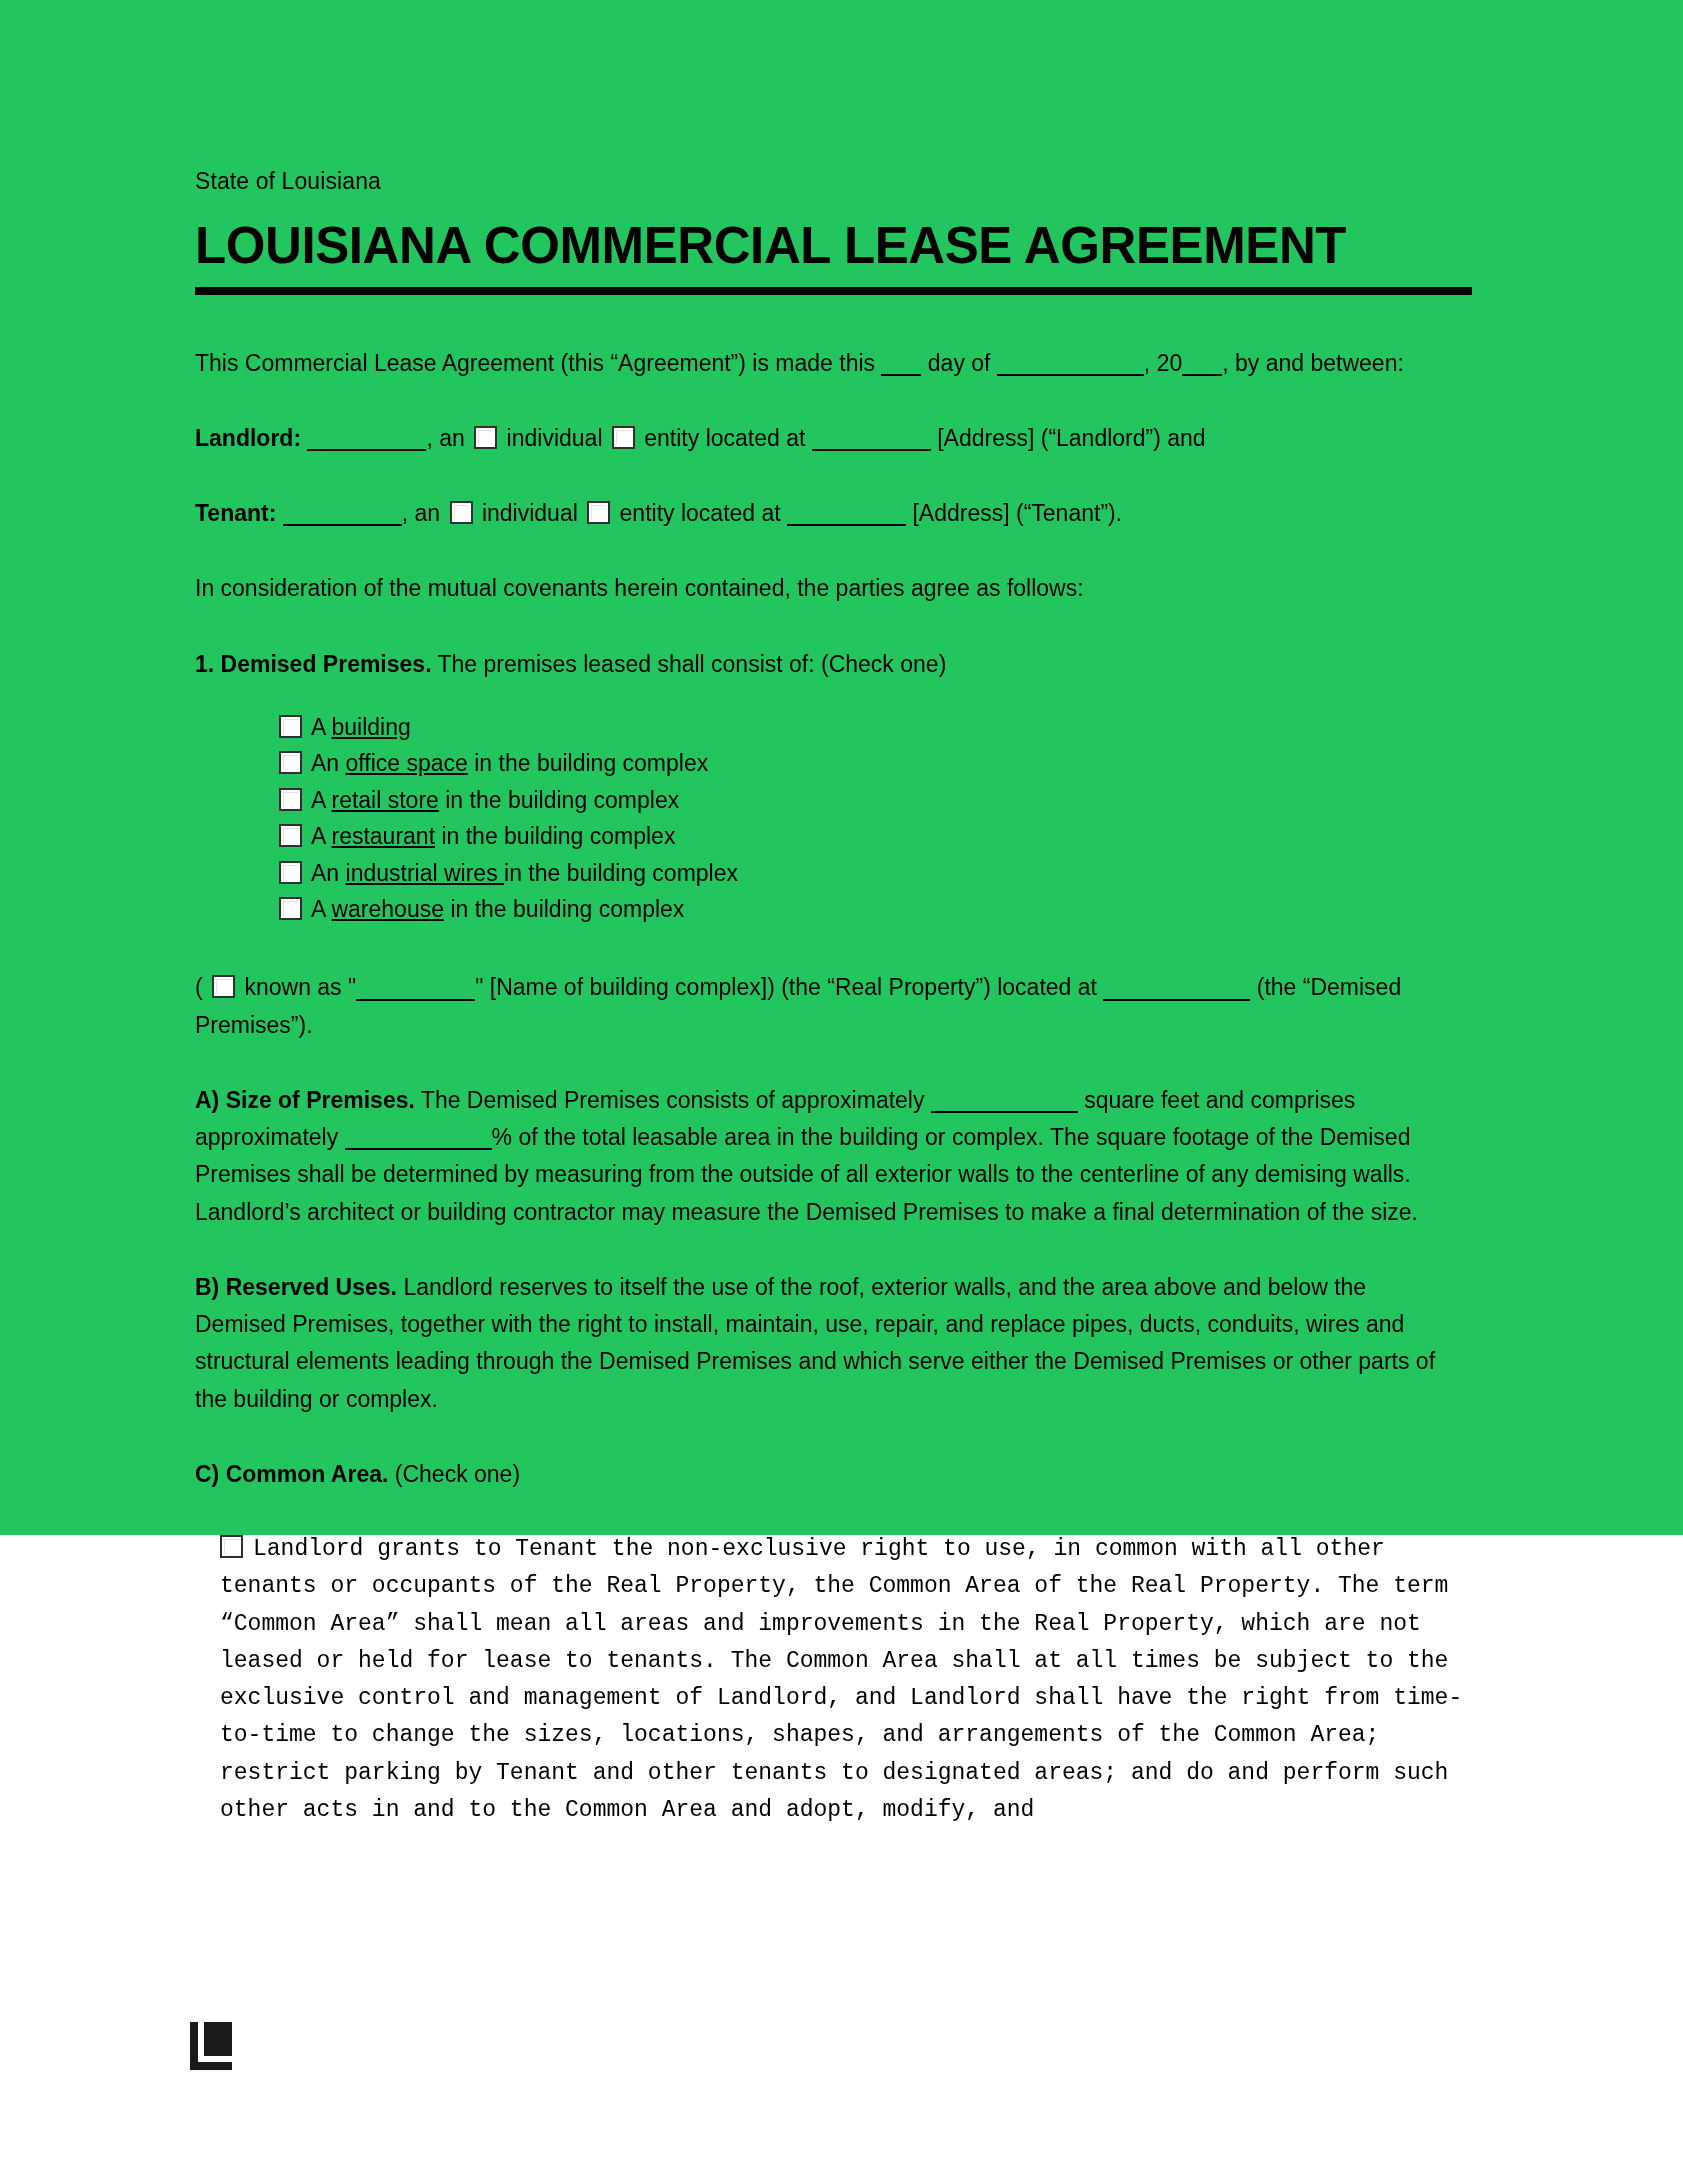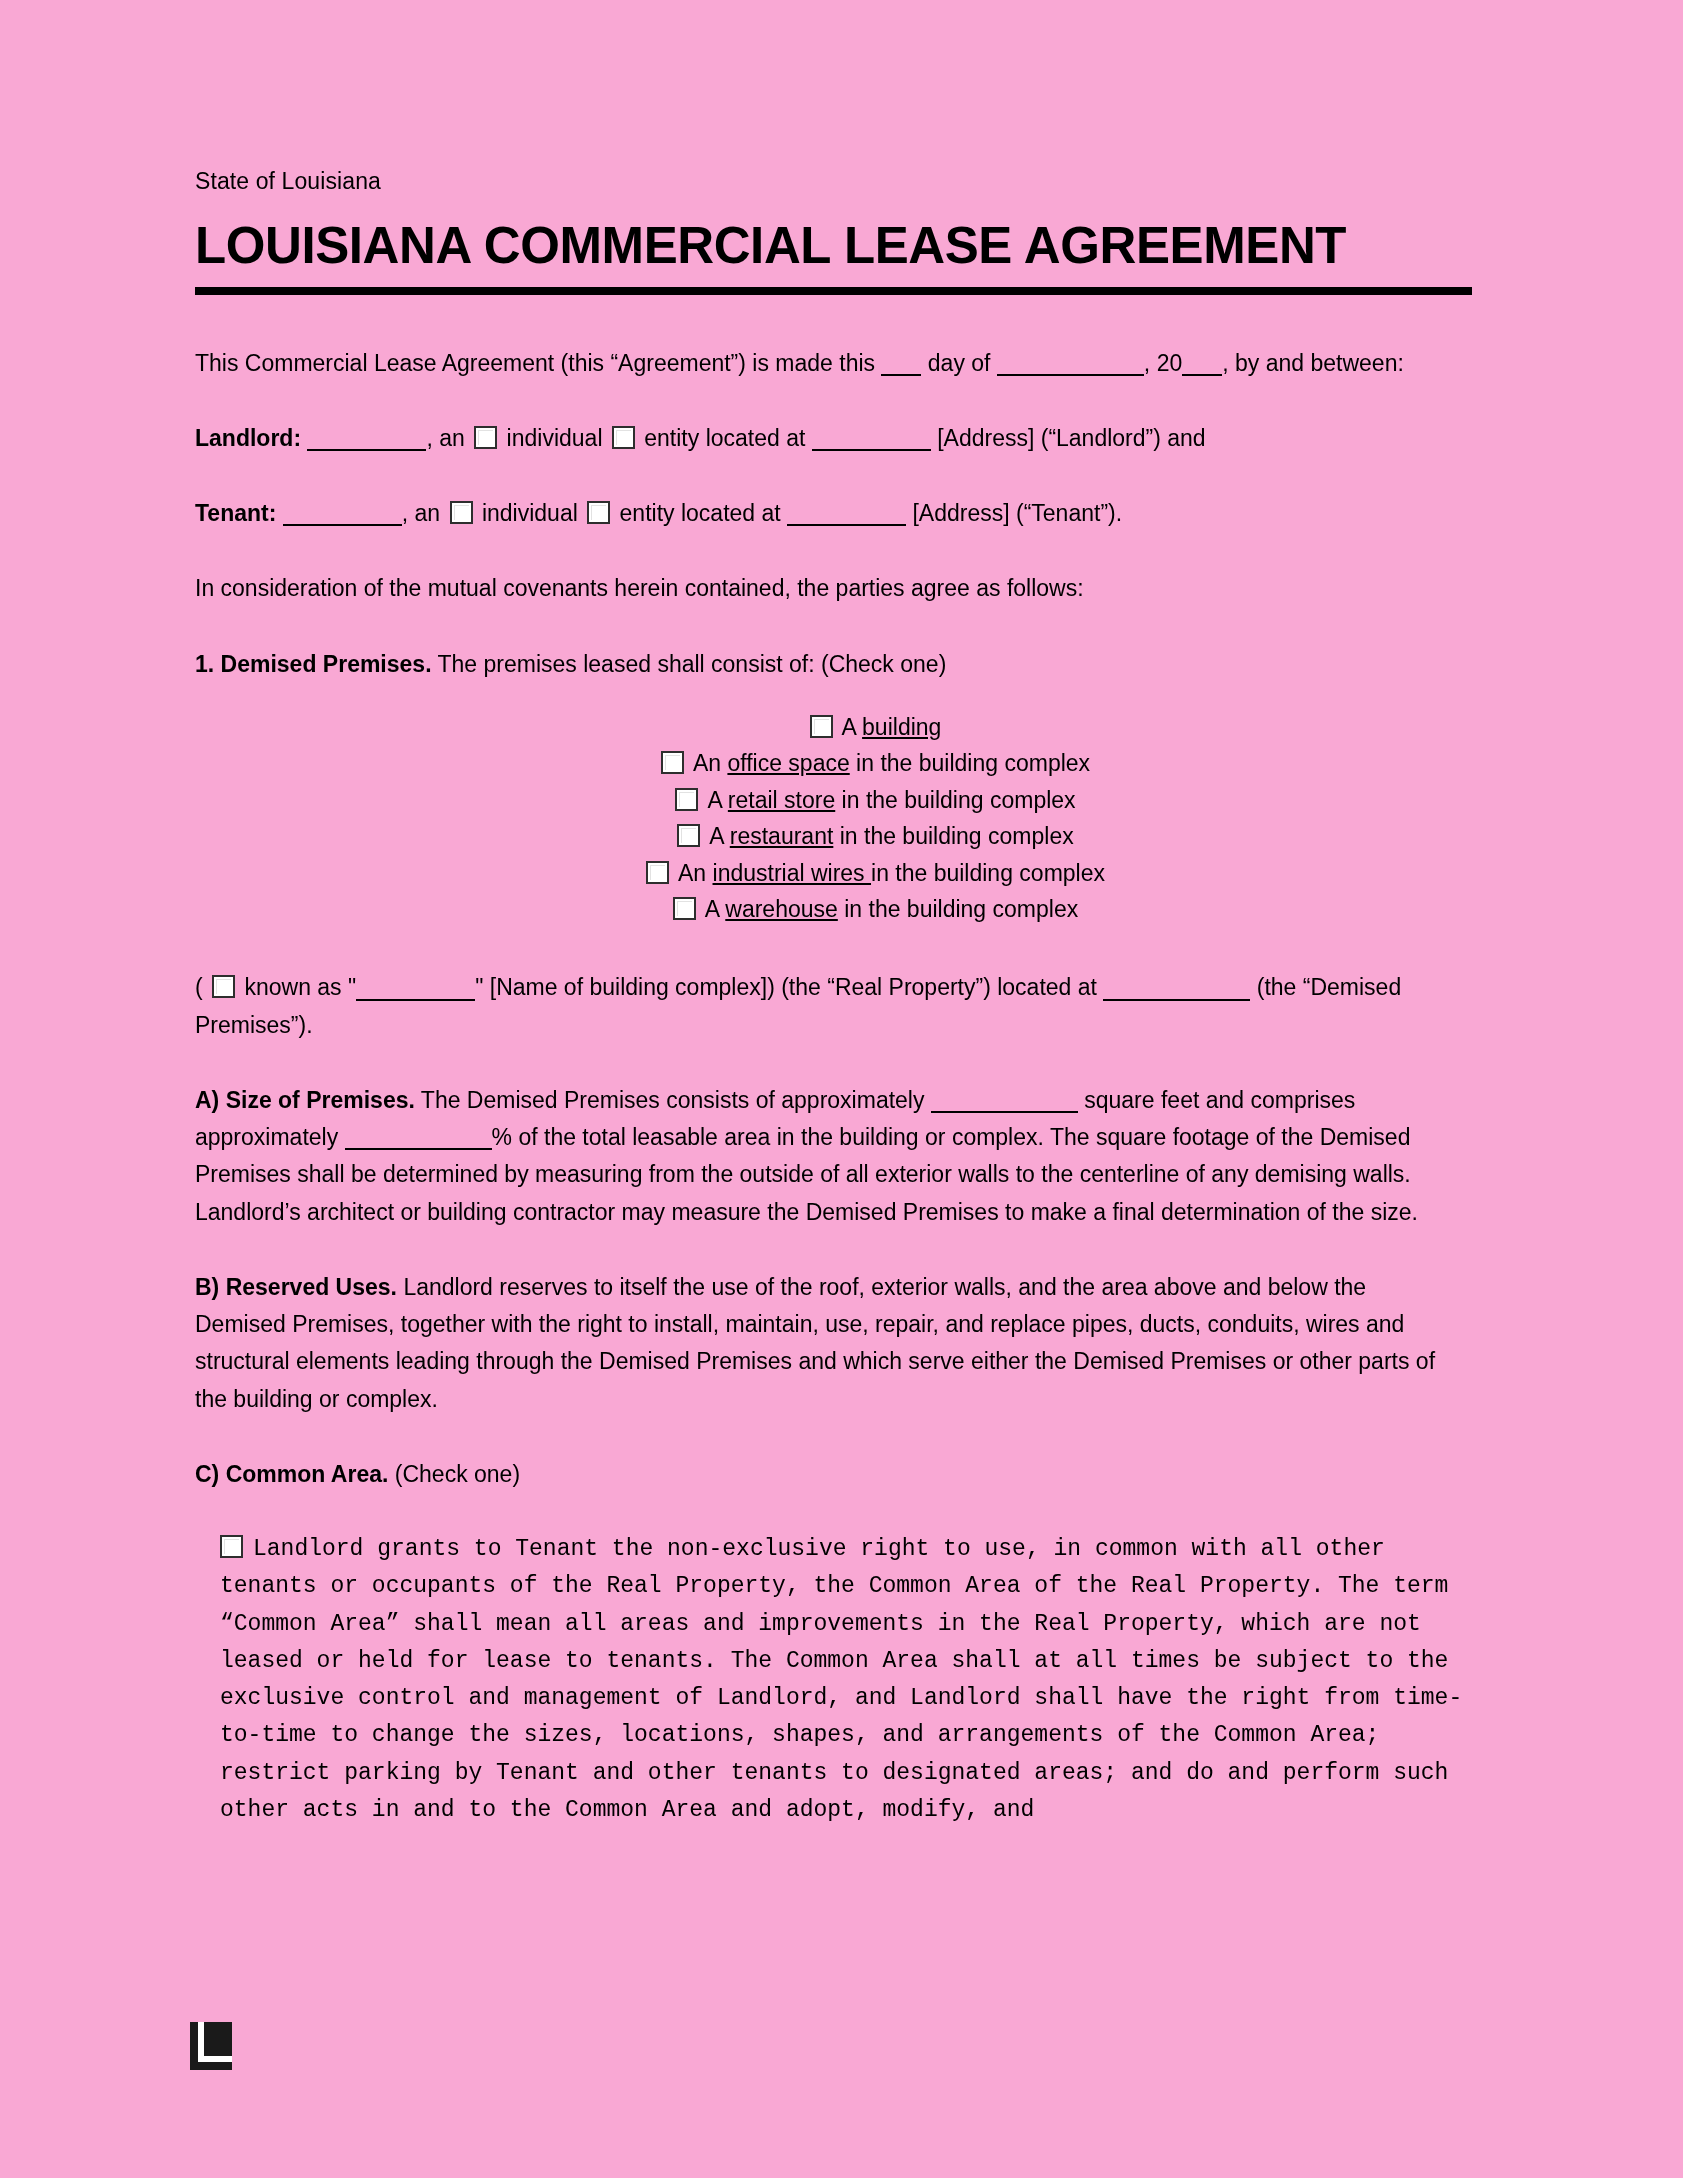--- a/index.html
+++ b/index.html
@@ -9,23 +9,23 @@
     height: 2178px;
     background: #ffffff;
     font-family: "Liberation Sans", sans-serif;
     color: #000000;
     -webkit-font-smoothing: antialiased;
   }
 
   .page {
     position: relative;
     width: 1683px;
-    height: 2178px;
+    height: 1535px;
     padding: 0;
-    background: #f9a8d4;
+    background: #22c55e;
   }
 
   .content {
     position: absolute;
     left: 195px;
     top: 166px;
     width: 1277px;
   }
 
   
@@ -89,21 +89,20 @@
     position: relative;
     box-shadow: inset 0 0 0 2px #ffffff, inset 1px 1px 0 2px #e2e2e2;
     margin: 0 3px;
   }
 
   .cb-list {
     margin: 0;
     padding: 0;
     list-style: none;
     margin-left: 84px;
-    text-align: center;
   }
   .cb-list li {
     font-size: 23px;
     line-height: 1.28;
     margin: 0 0 7px 0;
     white-space: nowrap;
   }
   .cb-list li .cb { margin-left: 0; margin-right: 9px; }
 
   

